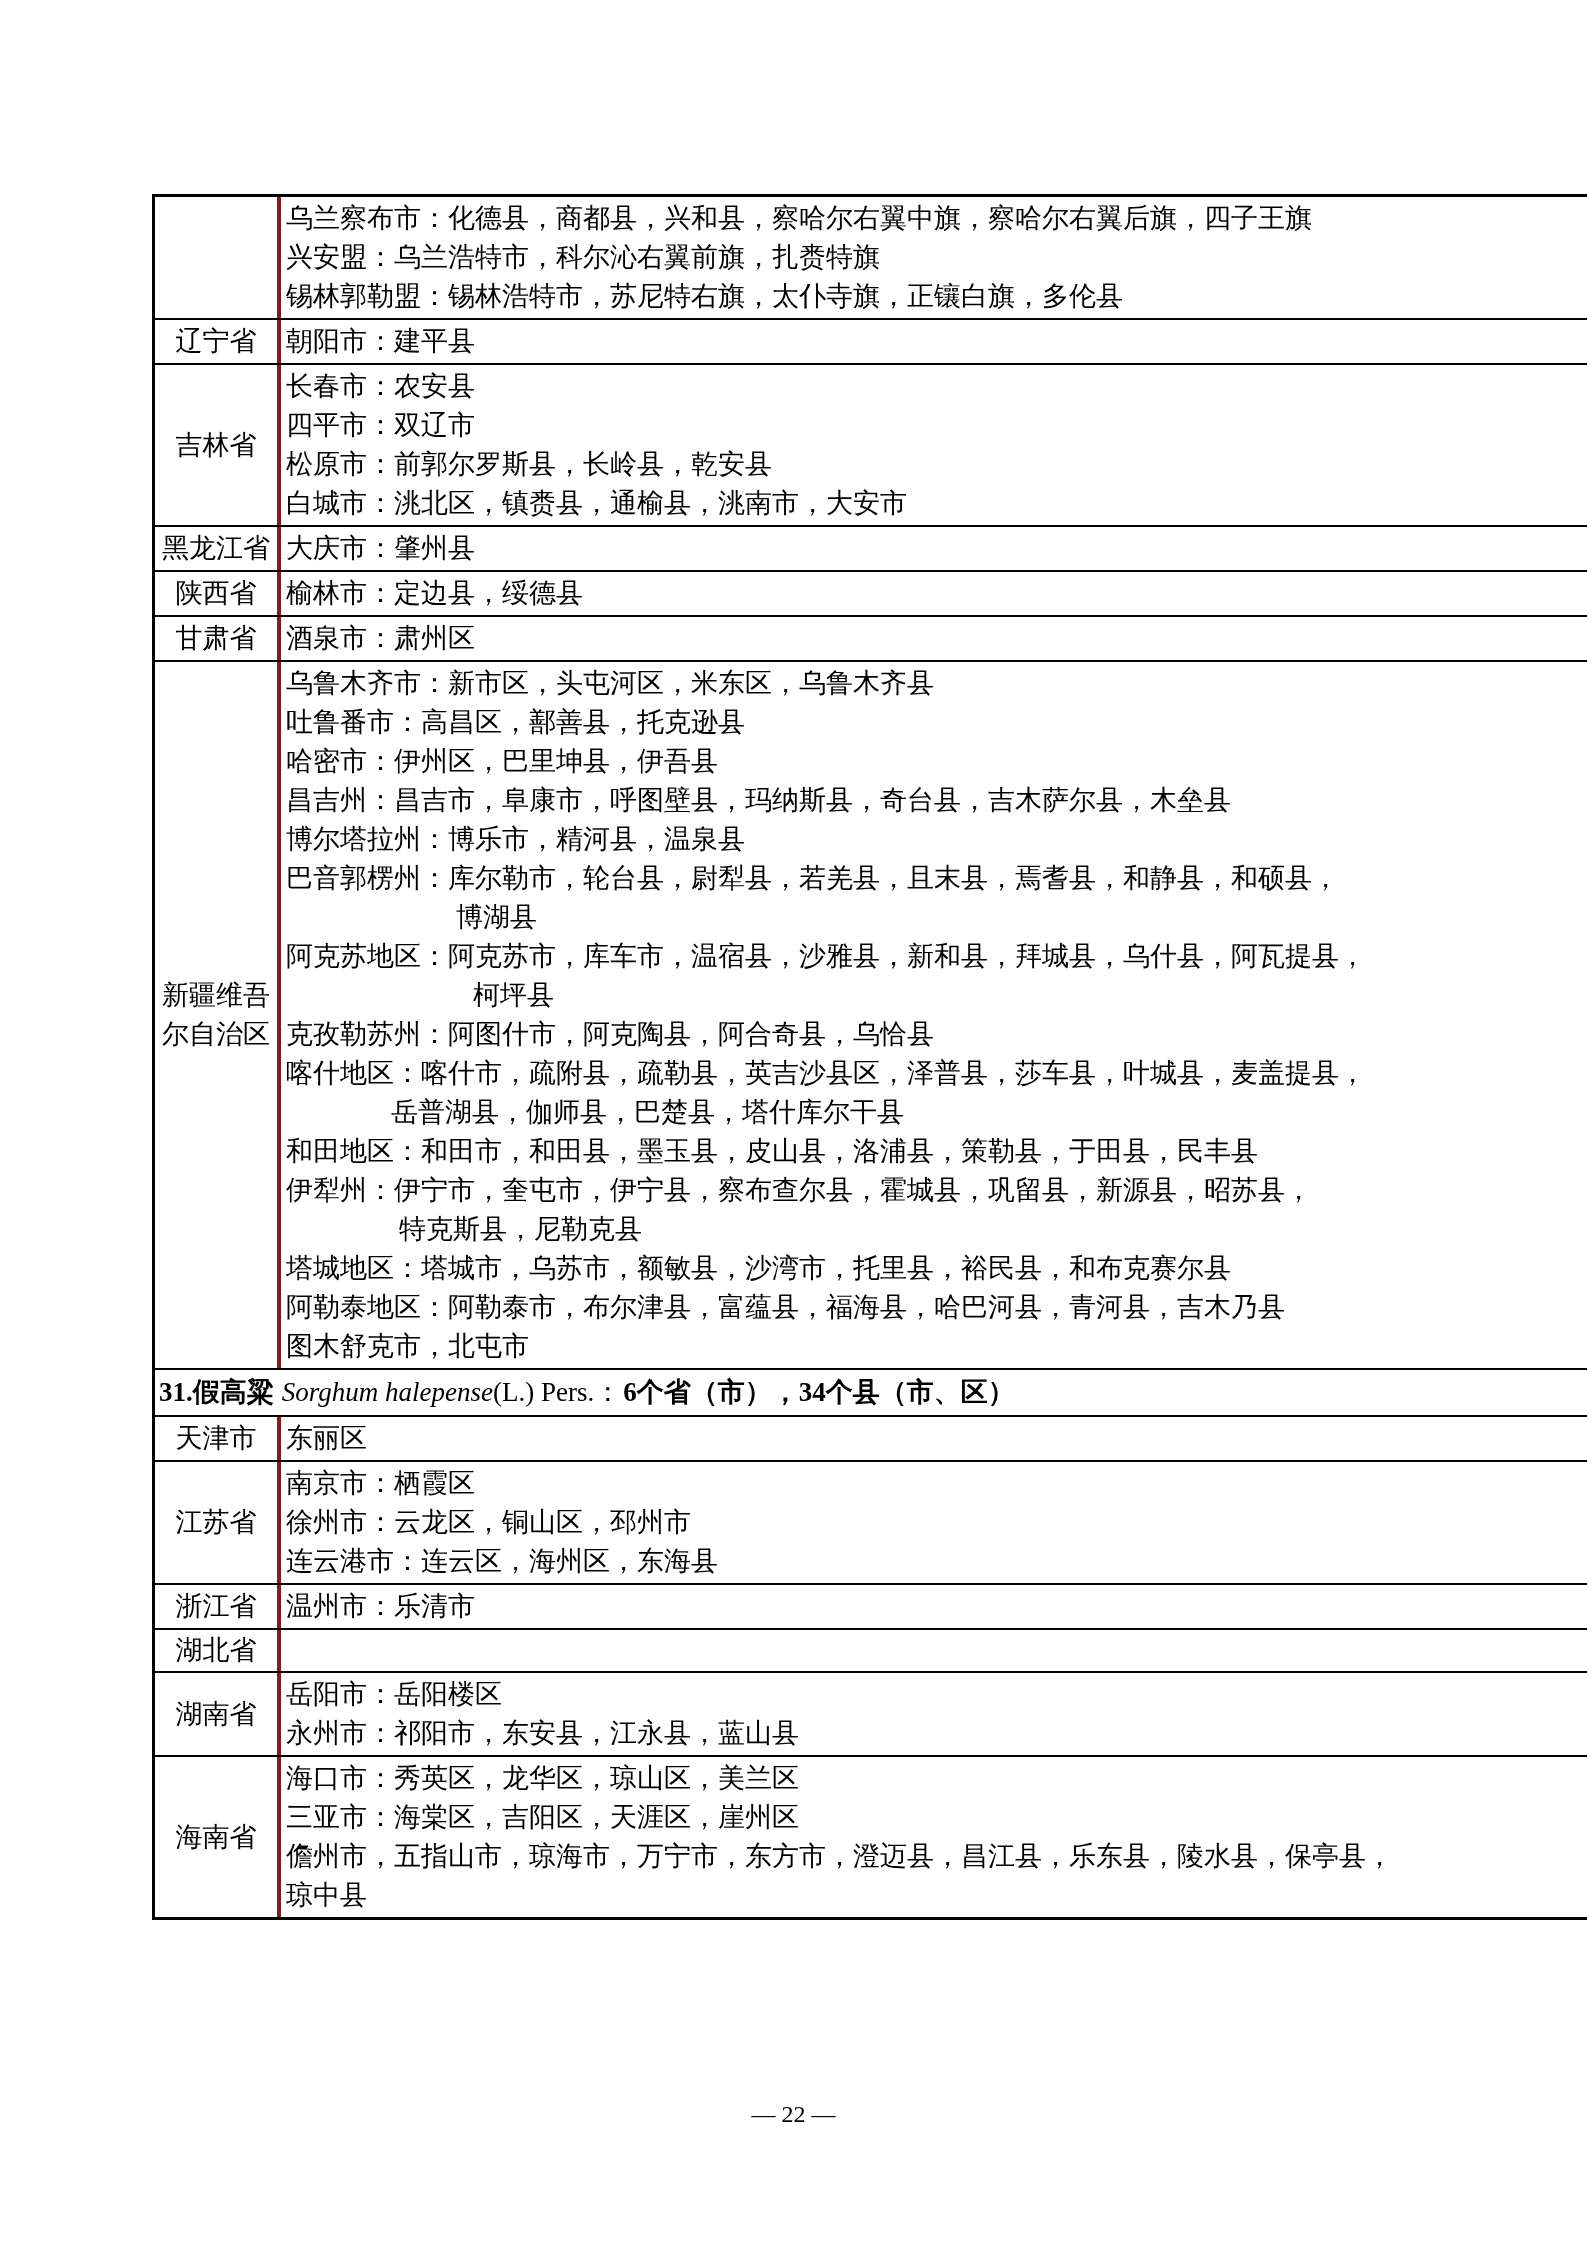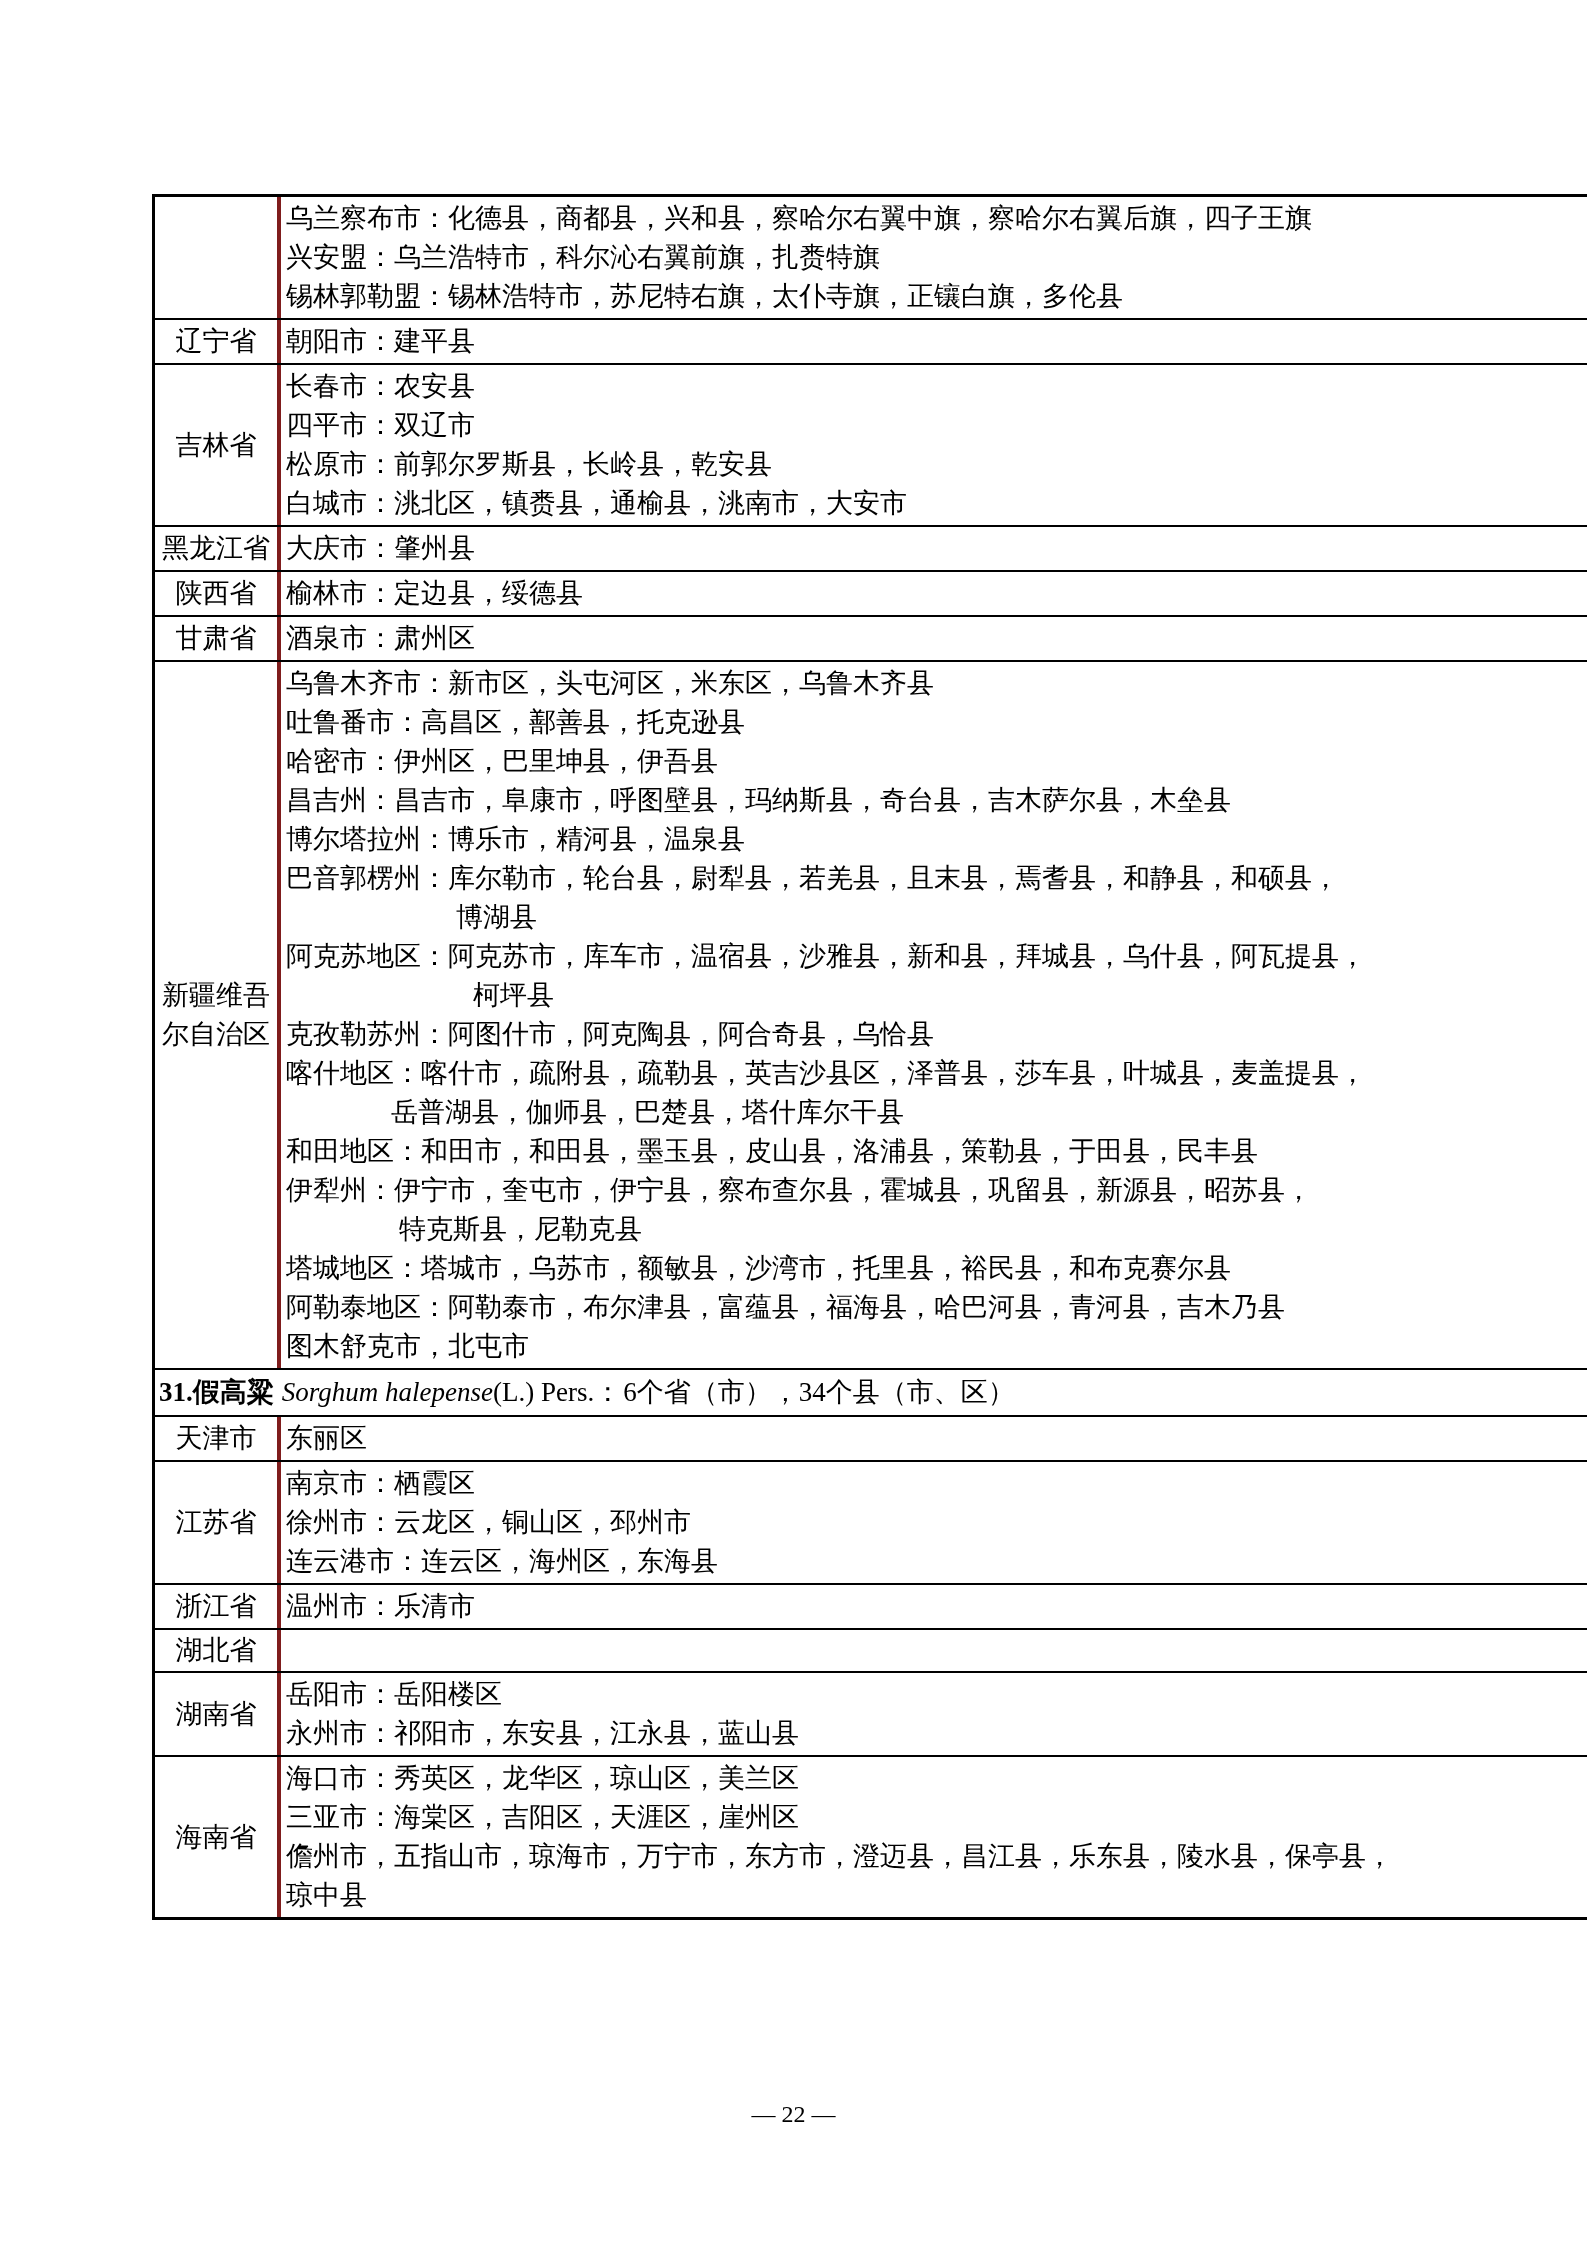--- a/index.html
+++ b/index.html
@@ -21,21 +21,21 @@
     display:flex; flex-direction:column; justify-content:center; align-items:center;
     text-align:center; padding:1px 0;
   }
   .cell.entries { flex:1; padding:2px 2px 2px 5px; overflow:hidden; }
   .line  { font-size:27px; line-height:39px; white-space:nowrap; }
   .pline { font-size:27px; line-height:39px; white-space:nowrap; }
   .row.species { display:block; padding:3px 2px 3px 4px; font-size:27px; line-height:39px; white-space:nowrap; }
   .sp-name  { font-weight:bold; margin-right:8px; }
   .sp-latin { font-style:italic; margin-right:0; }
   .sp-auth  { margin-right:2px; }
-  .sp-stats { font-weight:normal; }
+  .sp-stats { font-weight:bold; }
   .footer {
     position:absolute; top:2094px; left:0; width:100%;
     text-align:center; font-size:24px; line-height:40px;
   }
 </style>
 </head>
 <body>
 
 <div class="page">
   <div class="dist-table" id="dist-table">

